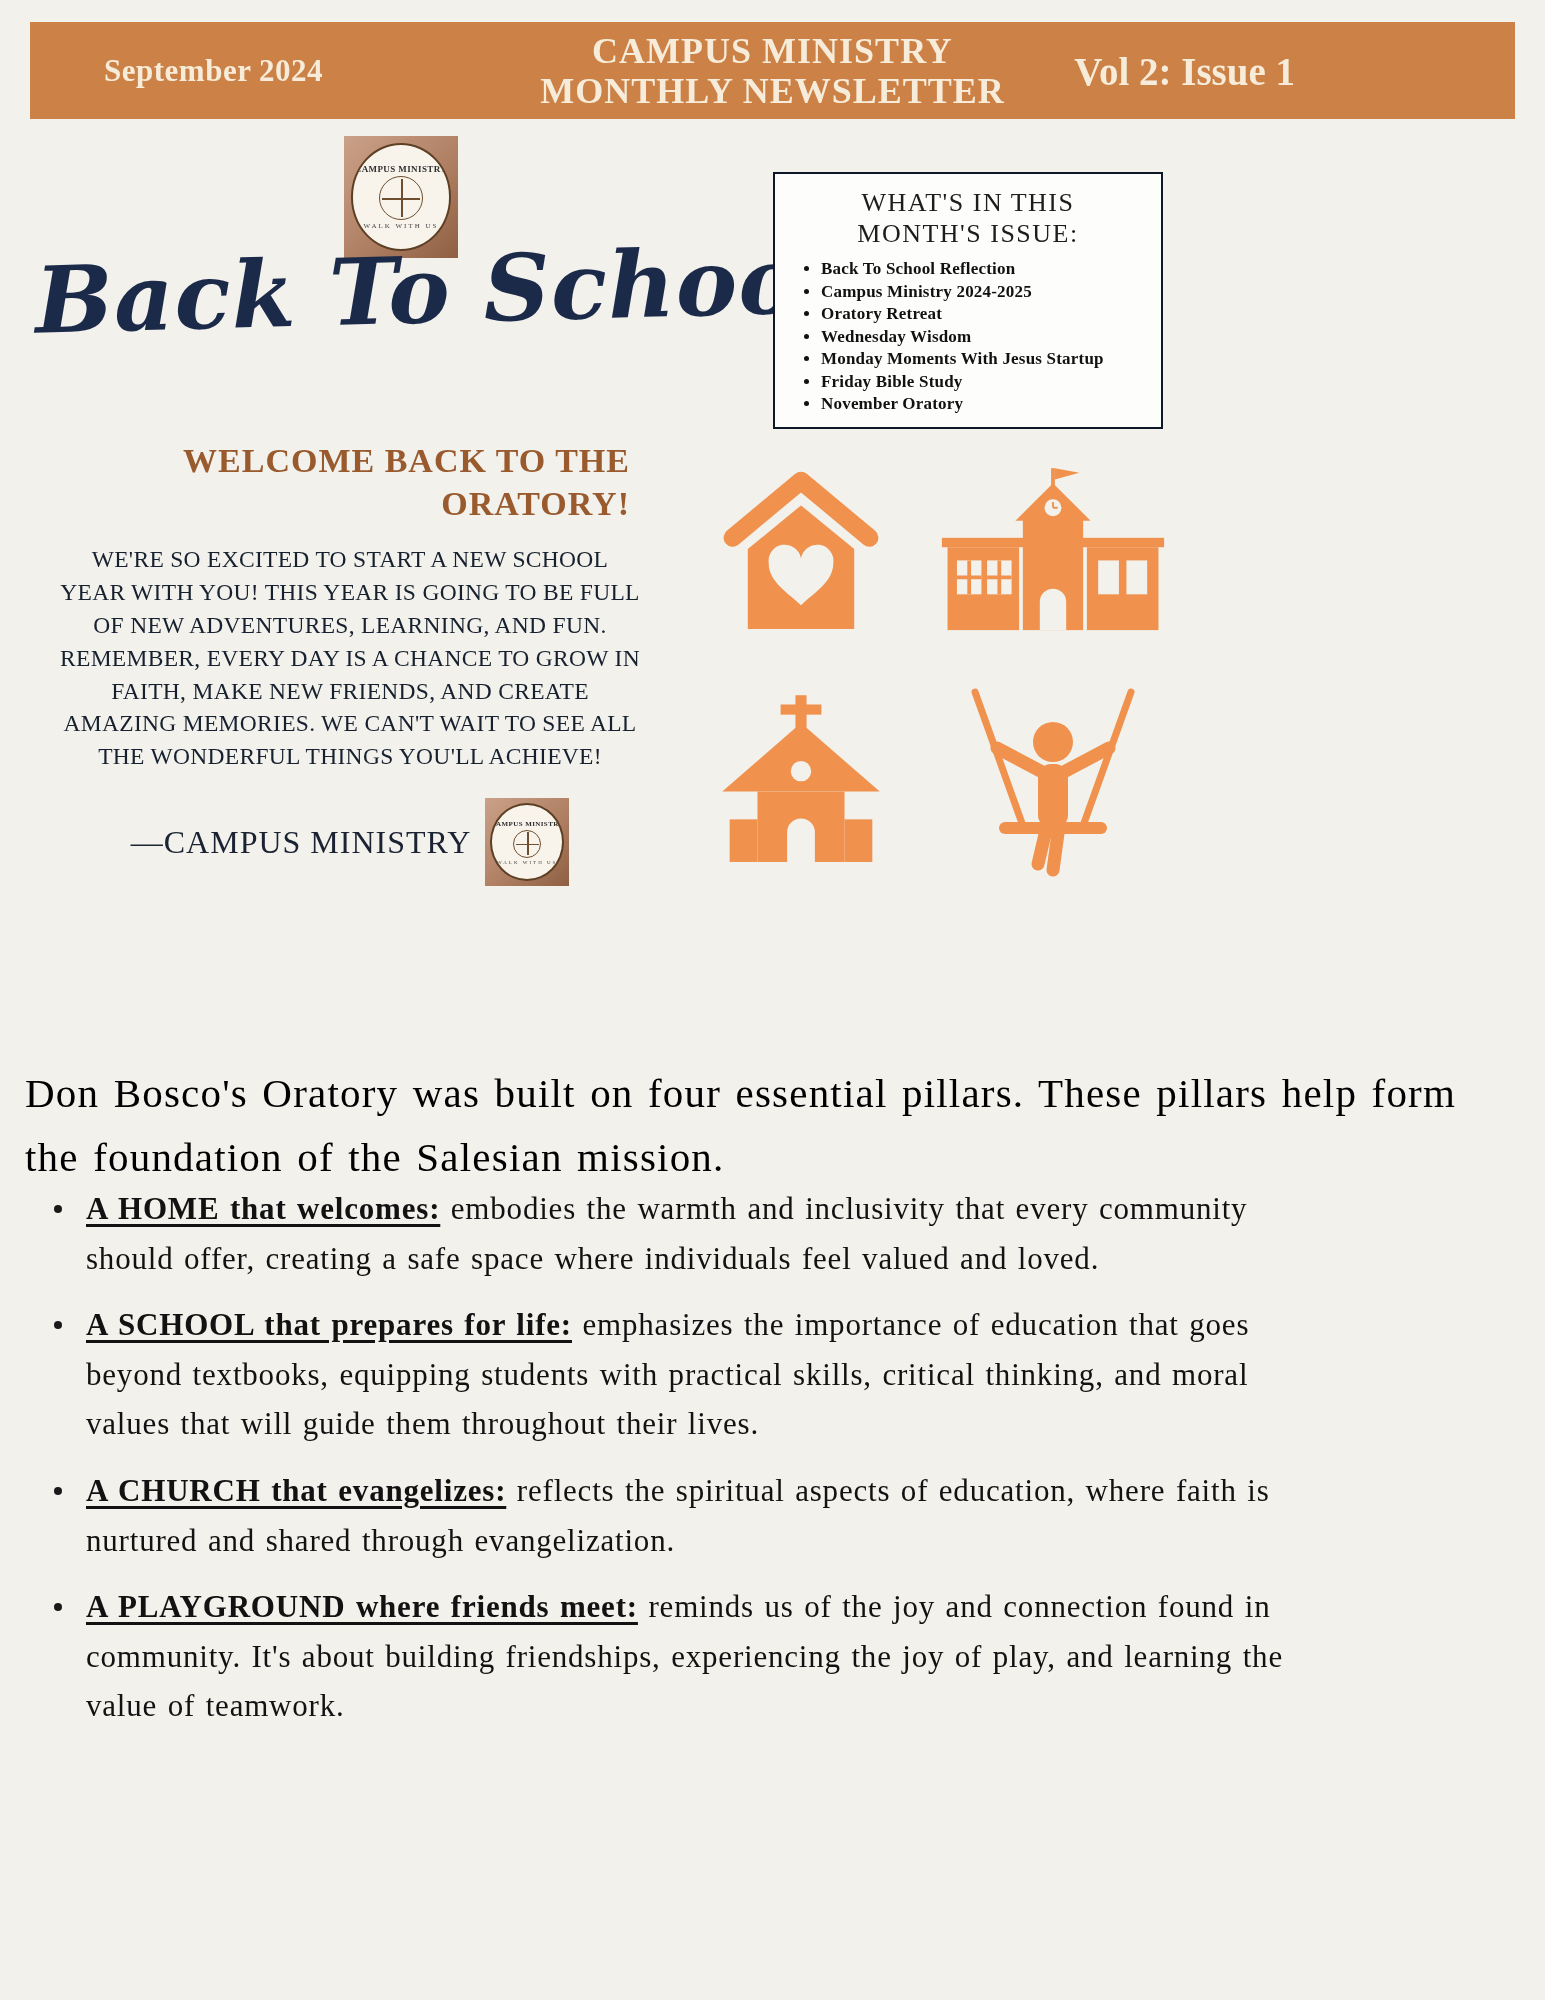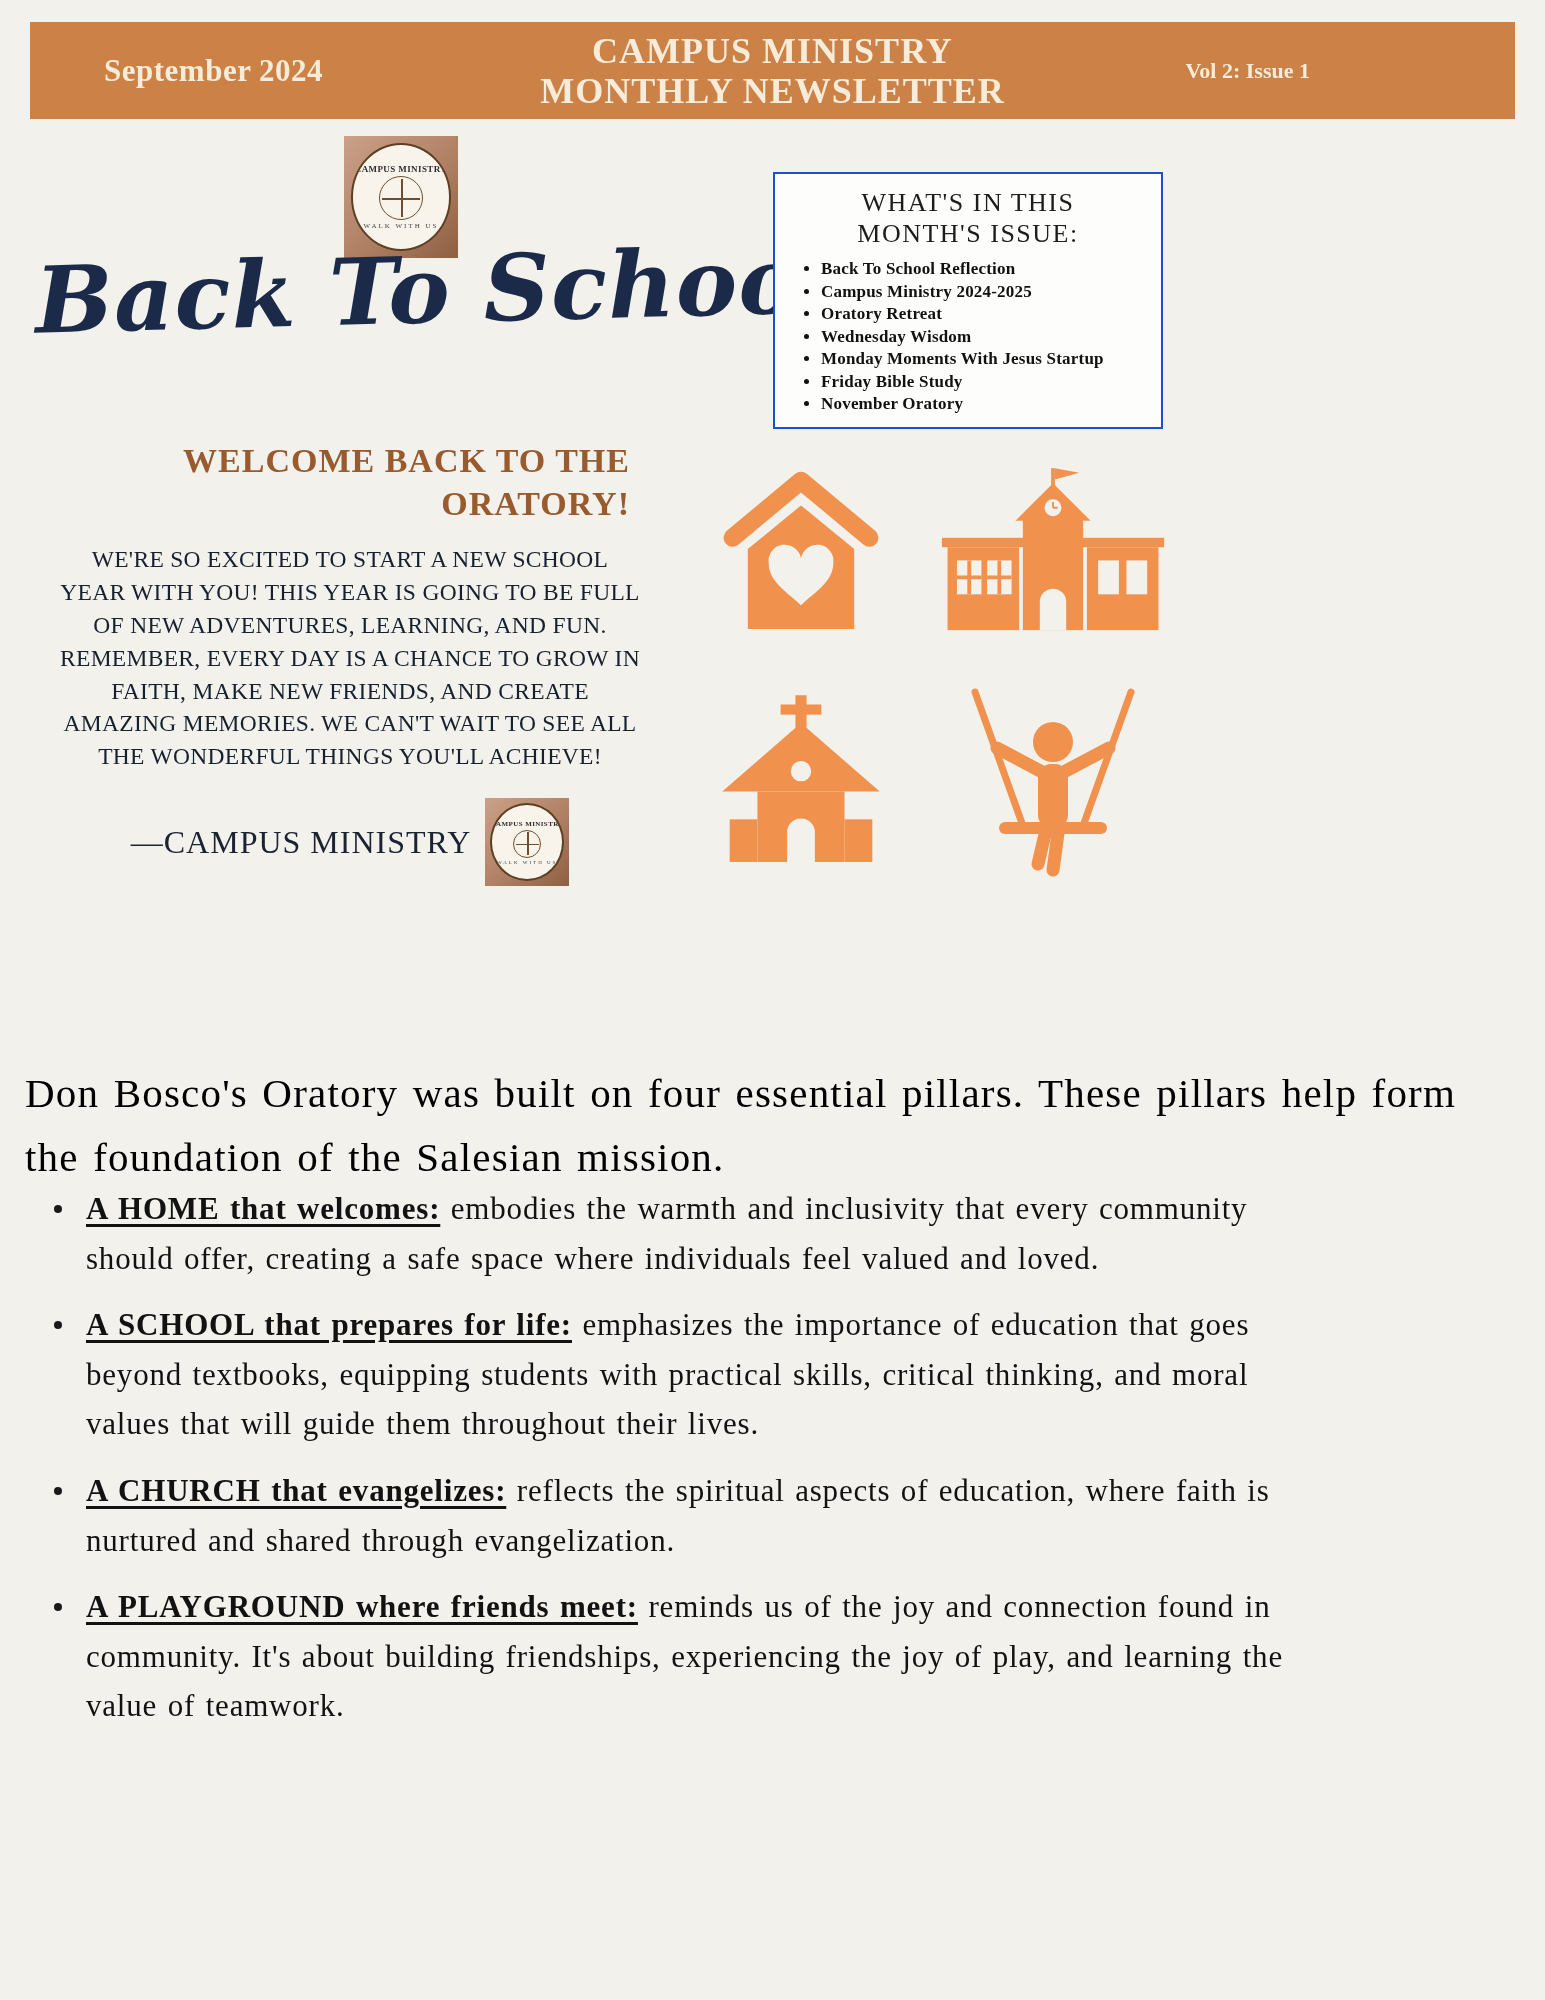--- a/index.html
+++ b/index.html
@@ -19,22 +19,22 @@
   .topbar-date {
     position:absolute; left:65px; top:50%; transform:translateY(-50%);
     font-size:31px; font-weight:bold; color:#f6ecd9; letter-spacing:.5px;margin-left:9px;
   }
   .topbar-title {
     position:absolute; left:50%; top:50%; transform:translate(-50%,-50%);
     text-align:center; font-size:36px; font-weight:bold; color:#f6ecd9;
     line-height:1.12; letter-spacing:1px; white-space:nowrap;
   }
   .topbar-issue {
-    position:absolute; right:205px; top:50%; transform:translateY(-50%);
-    font-size:22px; font-weight:bold; color:#f6ecd9;
+    position:absolute; right:220px; top:50%; transform:translateY(-50%);
+    font-size:39px; font-weight:bold; color:#f6ecd9;
   }
 
   
   .cm-logo {
     background:linear-gradient(135deg,#caa189,#b08064 55%,#8f5f44);
     position:absolute;
   }
   .logo-main { left:344px; top:136px; width:114px; height:122px; }
   .logo-small { position:relative; width:84px; height:88px; flex:0 0 auto; }
   .cm-ring {
@@ -59,21 +59,21 @@
   .script-title {
     position:absolute; left:35px; top:238px; width:670px; text-align:center;
     font-family:"DejaVu Serif", serif; font-style:italic; font-weight:bold;
     font-size:92px; color:#1c2a4a; white-space:nowrap; transform:rotate(-1.5deg);
     letter-spacing:1px;
   }
 
   
   .toc {
     position:absolute; left:773px; top:172px; width:390px;
-    background:#fdfdfc; border:2px solid #1d4ed8; padding:14px 16px 12px;
+    background:#fdfdfc; border:2px solid #0f172a; padding:14px 16px 12px;
   }
   .toc-title {
     text-align:center; font-size:26px; color:#1d1d1d; letter-spacing:1.5px;
     line-height:1.18; margin-bottom:9px;
   }
   .toc-list { margin:0 0 0 6px; padding-left:24px; list-style:disc outside; }
   .toc-list li {
     font-size:17px; font-weight:bold; color:#111; line-height:1.32;
     letter-spacing:.2px;
   }

